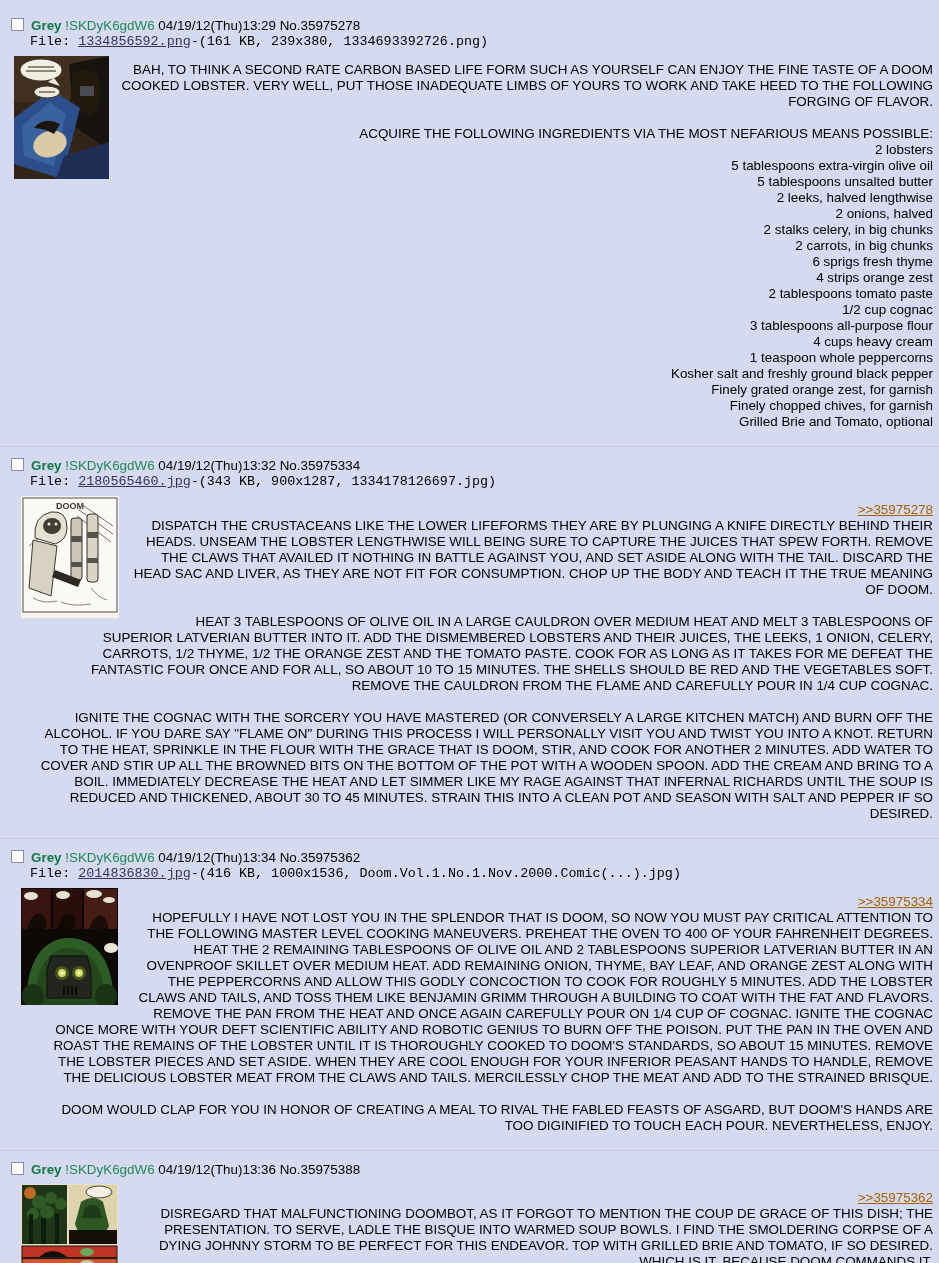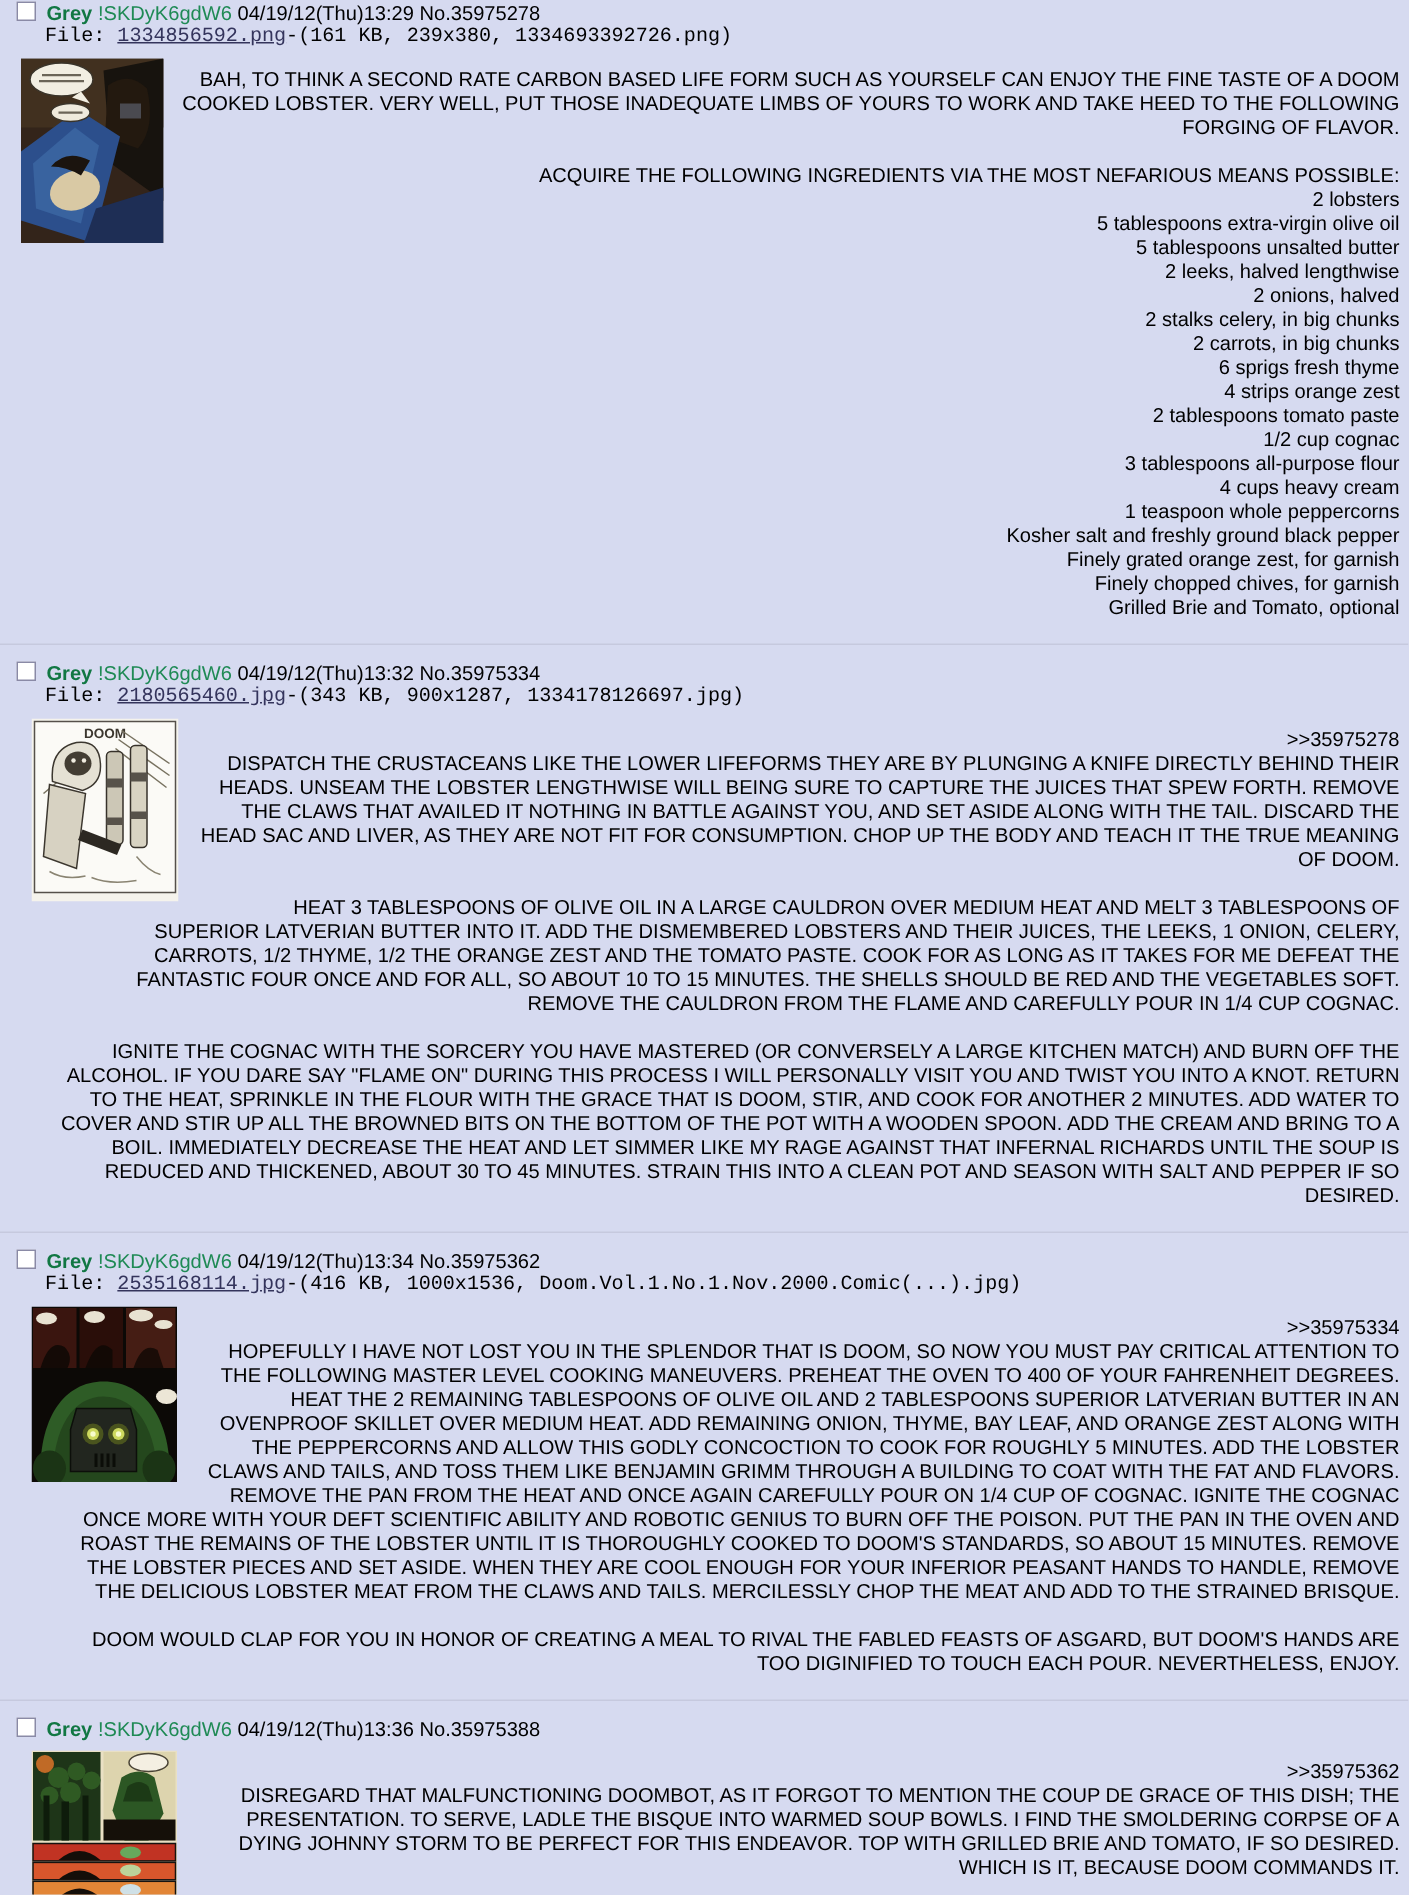--- a/index.html
+++ b/index.html
@@ -4,38 +4,38 @@
 <style>
   html,body{margin:0;padding:0;}
   body{
     width:939px;height:1263px;overflow:hidden;
     background:#d6daf0;color:#000;
     font-family:"Liberation Sans",sans-serif;
     font-size:13.4px;line-height:16px;
   }
   .post{position:relative;}
   .post-header{padding:5px 0 0 11px;}
-  .post.first .post-header{padding-top:1px;}
+  .post.first .post-header{padding-top:18px;}
   .post-header .chk{
     display:inline-block;width:11px;height:11px;
     background:#fff;border:1px solid #8a8aa6;
     vertical-align:-1px;margin-right:7px;
   }
   .name{color:#117743;font-weight:bold;}
   .trip{color:#1f8a55;}
   .meta{color:#000;}
   .file-line{margin-left:30px;font-family:Liberation Mono, monospace;}
   .file-link{color:#34345c;text-decoration:underline;cursor:pointer;}
   .thumb{float:left;margin:6px 5px 10px 21px;display:block;cursor:pointer;}
   .post.first .thumb{margin-left:14px;margin-right:4px;}
   .p2 .thumb{margin-bottom:10px;border-radius:19px;}
   .p3 .thumb{margin-bottom:8px;}
   .thumb svg{display:block;}
   .body{margin:12px 6px 16px 40px;text-align:right;}
-  .quote{display:block;color:#000000;cursor:pointer;}
+  .quote{display:block;color:#a16207;text-decoration:underline;cursor:pointer;}
   .para{white-space:pre-line;margin:16px 0 0 0;}
   .body > .para:first-child{margin-top:0;}
   .quote + .para{margin-top:0;}
   hr.sep{border:none;border-top:1px solid #c6c9de;height:0;margin:0 0 6px 0;}
 </style>
 </head>
 <body>
 
 <div class="post first p1">
   <div class="post-header">
@@ -145,21 +145,21 @@
 
 <div class="post p3">
   <div class="post-header">
     <span class="chk"></span><span class="name">Grey</span>
     <span class="trip">!SKDyK6gdW6</span>
     <span class="meta">04/19/12(Thu)13:34</span>
     <span class="meta">No.35975362</span>
   </div>
   <div class="file-line">
     <span>File:</span>
-    <a class="file-link">2535168114.jpg</a><span>-(416 KB, 1000x1536, Doom.Vol.1.No.1.Nov.2000.Comic(...).jpg)</span>
+    <a class="file-link">2014836830.jpg</a><span>-(416 KB, 1000x1536, Doom.Vol.1.No.1.Nov.2000.Comic(...).jpg)</span>
   </div>
   <a class="thumb">
     <svg width="97" height="117" viewBox="0 0 97 117">
       <rect width="97" height="117" fill="#0c0906"></rect>
       <rect x="1" y="1" width="29" height="40" fill="#3a150f"></rect>
       <rect x="32" y="1" width="29" height="40" fill="#2a0e09"></rect>
       <rect x="63" y="1" width="33" height="40" fill="#451d14"></rect>
       <ellipse cx="10" cy="8" rx="7" ry="4" fill="#e8e2d2"></ellipse>
       <ellipse cx="42" cy="7" rx="7" ry="4" fill="#e8e2d2"></ellipse>
       <ellipse cx="73" cy="6" rx="8" ry="4" fill="#e8e2d2"></ellipse>

